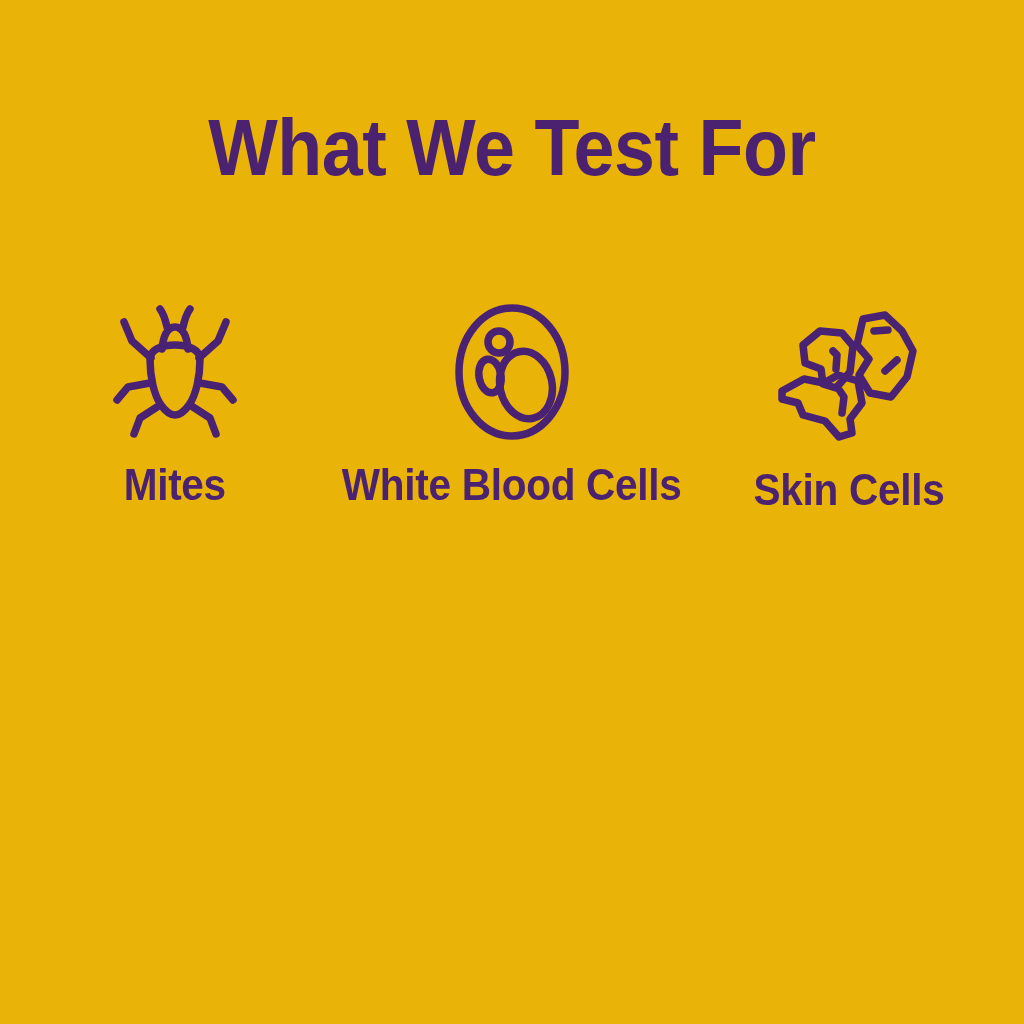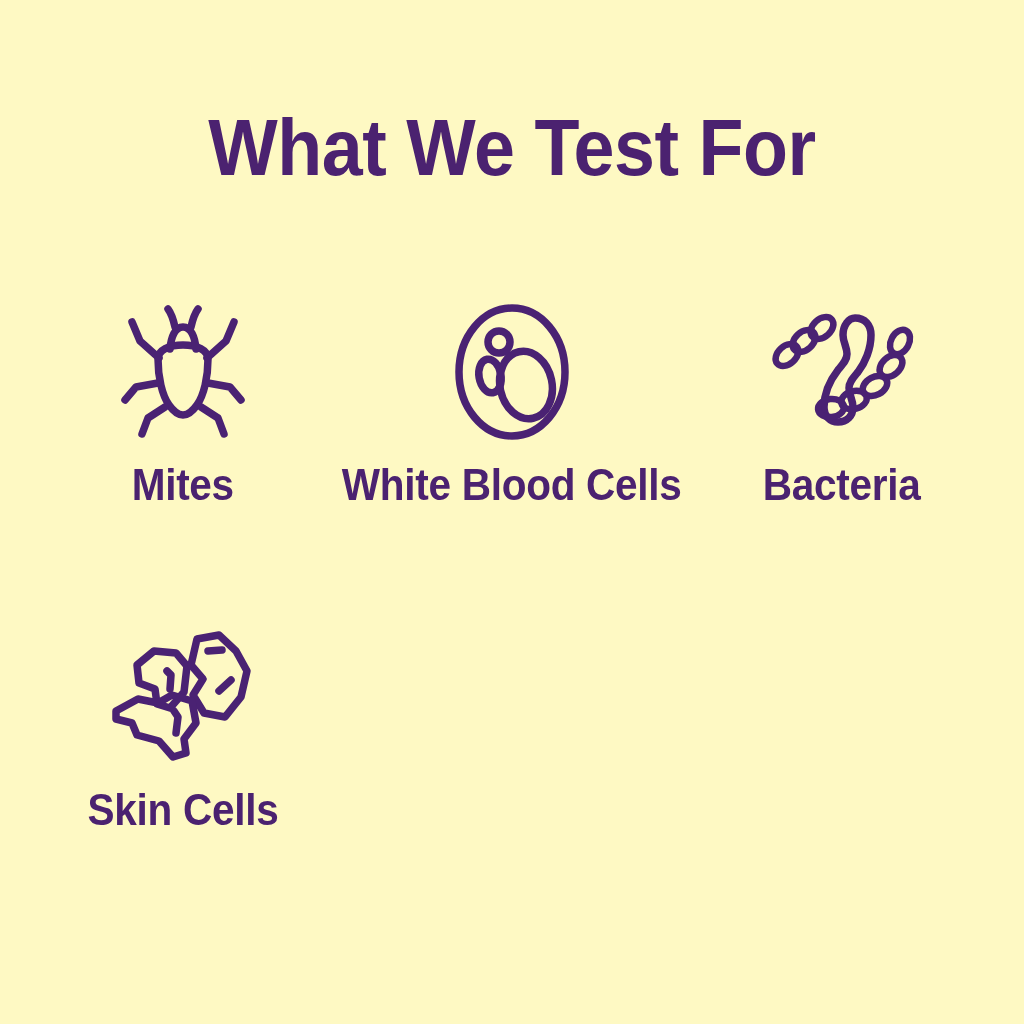--- a/index.html
+++ b/index.html
@@ -47,20 +47,21 @@
   .grid {
     position: absolute;
     top: 292px;
     left: 42px;
     width: 940px;
     display: grid;
     grid-template-columns: repeat(3, 1fr);
     grid-template-rows: 320px 320px;
     align-items: start;
     justify-items: center;
+    gap: 16px;
   }
 
   .cell {
     width: 100%;
     height: 320px;
     display: flex;
     flex-direction: column;
     align-items: center;
   }
 
@@ -105,21 +106,21 @@
     text-align: center;
     user-select: none;
   }
 
   
   .row2 .icon-wrap { height: 165px; }
 </style>
 </head>
 <body style="background: rgb(226, 189, 207);">
 
-<div id="poster" style="background: #fef9c3;">
+<div id="poster" style="background: #eab308;">
 
   <div class="title" style="color: rgb(75, 34, 112);">What We Test For</div>
 
   <div class="grid">
 
     <div class="cell row1">
       <div class="icon-wrap">
         <svg width="130" height="138" viewBox="0 0 130 138" aria-hidden="true">
 
           <path class="st" d="M40 56c0-9 11-14 25-14s25 5 25 14c0 18-4 36-11 46-5 7-9 10-14 10s-9-3-14-10C44 92 40 74 40 56z"></path>
@@ -150,39 +151,20 @@
           <ellipse class="st" cx="74" cy="83" rx="26" ry="34" transform="rotate(-12 74 83)"></ellipse>
 
           <circle class="st" cx="47" cy="40" r="11"></circle>
 
           <ellipse class="st" cx="38" cy="74" rx="11" ry="17" transform="rotate(-10 38 74)"></ellipse>
         </svg>
       </div>
       <div class="label" style="color: rgb(75, 34, 112);">White Blood Cells</div>
     </div>
 
-    <div class="cell row1">
-      <div class="icon-wrap">
-        <svg width="140" height="128" viewBox="0 0 140 128" aria-hidden="true">
-
-          <path class="st" d="M84 10c10 0 16 7 16 17 0 14-6 28-13 37-5 6-9 10-9 16 0 7 4 12 4 19 0 9-6 15-15 15-8 0-14-6-14-15 0-14 7-28 14-37 5-6 9-10 9-16 0-7-4-12-4-19 0-10 6-17 12-17z"></path>
-
-          <ellipse class="st-thin" cx="51" cy="20" rx="9" ry="13" transform="rotate(48 51 20)"></ellipse>
-          <ellipse class="st-thin" cx="33" cy="33" rx="9" ry="13" transform="rotate(48 33 33)"></ellipse>
-          <ellipse class="st-thin" cx="16" cy="47" rx="9" ry="13" transform="rotate(48 16 47)"></ellipse>
-
-          <ellipse class="st-thin" cx="129" cy="34" rx="9" ry="13" transform="rotate(28 129 34)"></ellipse>
-          <ellipse class="st-thin" cx="120" cy="58" rx="9" ry="13" transform="rotate(48 120 58)"></ellipse>
-          <ellipse class="st-thin" cx="104" cy="78" rx="9" ry="13" transform="rotate(62 104 78)"></ellipse>
-          <ellipse class="st-thin" cx="83" cy="92" rx="9" ry="13" transform="rotate(75 83 92)"></ellipse>
-          <ellipse class="st-thin" cx="60" cy="100" rx="9" ry="13" transform="rotate(84 60 100)"></ellipse>
-        </svg>
-      </div>
-      <div class="label" style="color: rgb(75, 34, 112);">Bacteria</div>
-    </div>
 
 
 
     <div class="cell row2">
       <div class="icon-wrap">
         <svg width="140" height="132" viewBox="0 0 140 132" aria-hidden="true">
 
           <path class="st" d="M24 36 41 22l22 2 11 13-3 26-14 16-13-4-2-15-16-6z"></path>
           <path class="st" d="M54 42l4 4-1 14"></path>
 

